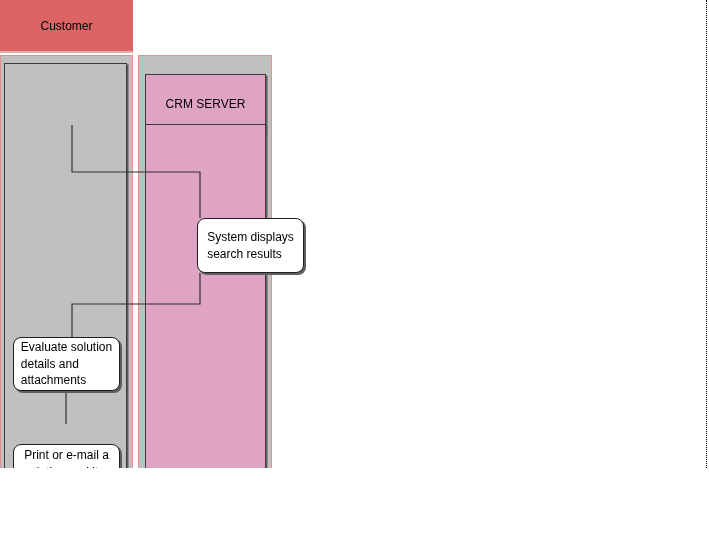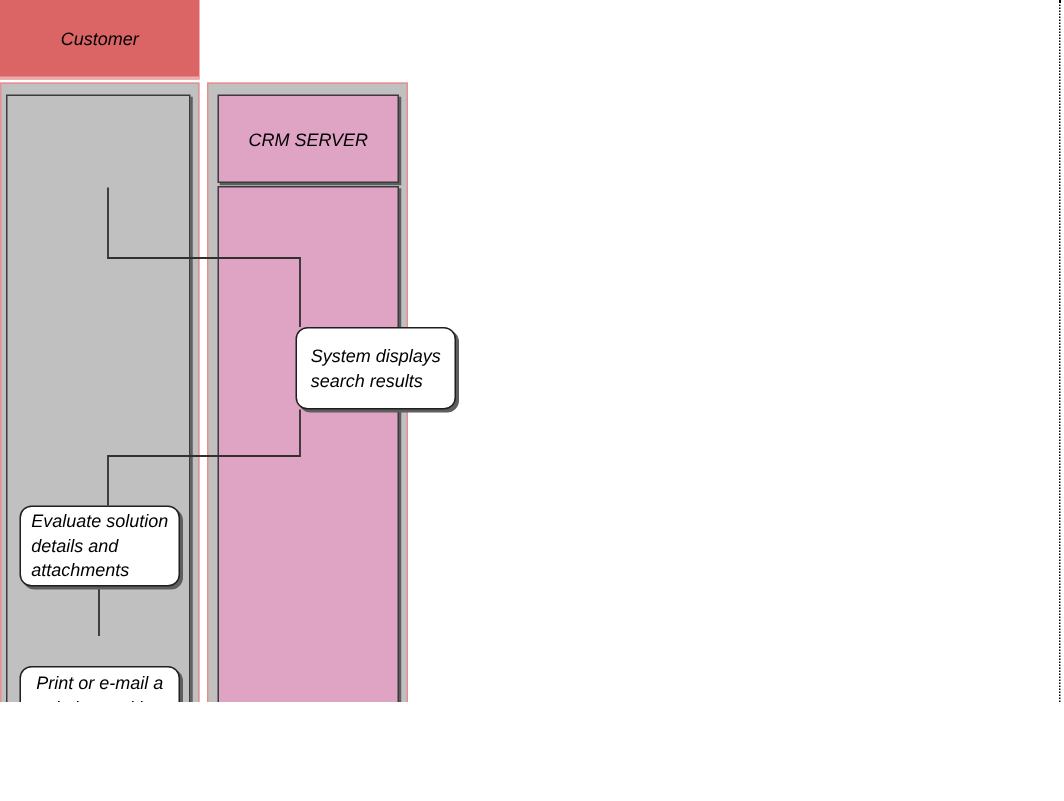--- a/index.html
+++ b/index.html
@@ -7,21 +7,20 @@
   body {
     font-family: "Liberation Sans", sans-serif;
     color: #000000;
   }
   .canvas {
     position: relative;
     width: 709px;
     height: 468px;
     background: #ffffff;
     overflow: hidden;
-    font-style: italic;
   }
 
   
   .lane-header {
     position: absolute;
     top: 0;
     height: 53px;
     background: var(--header-fill, #DB6565);
     border-bottom: 2px solid var(--header-edge, #ECABAB);
     display: flex;
@@ -45,21 +44,21 @@
 
   
   .region {
     position: absolute;
     border: 1.2px solid var(--box-border, #3B3B3B);
     box-shadow: 1.5px 1.5px 0 #5e5e5e;
   }
   .region.gray  { background: var(--lane-fill, #C0C0C0); }
   .region.pink  { background: var(--pink-fill, #DFA3C3); }
   .region.customer-inner { left: 4px;   top: 63px;  width: 123px; height: 425px; }
-  .region.crm            { left: 145px; top: 63px;  width: 121px; height: 59px;
+  .region.crm            { left: 145px; top: 74px;  width: 121px; height: 59px;
                            display: flex; align-items: center; justify-content: center;
                            font-size: 12px; text-align: center; }
   .region.provider-inner { left: 145px; top: 124px; width: 121px; height: 361px; }
 
   
   .node {
     position: absolute;
     background: #ffffff;
     border: 1.2px solid #1f1f1f;
     border-radius: 8px;

